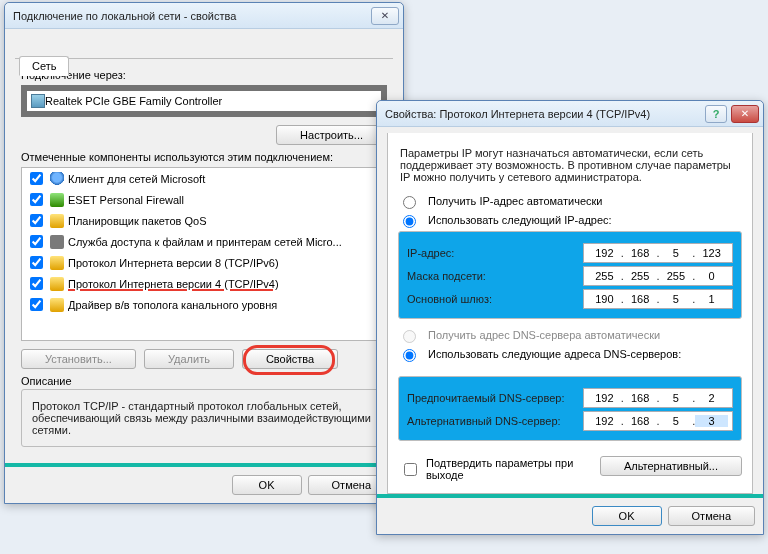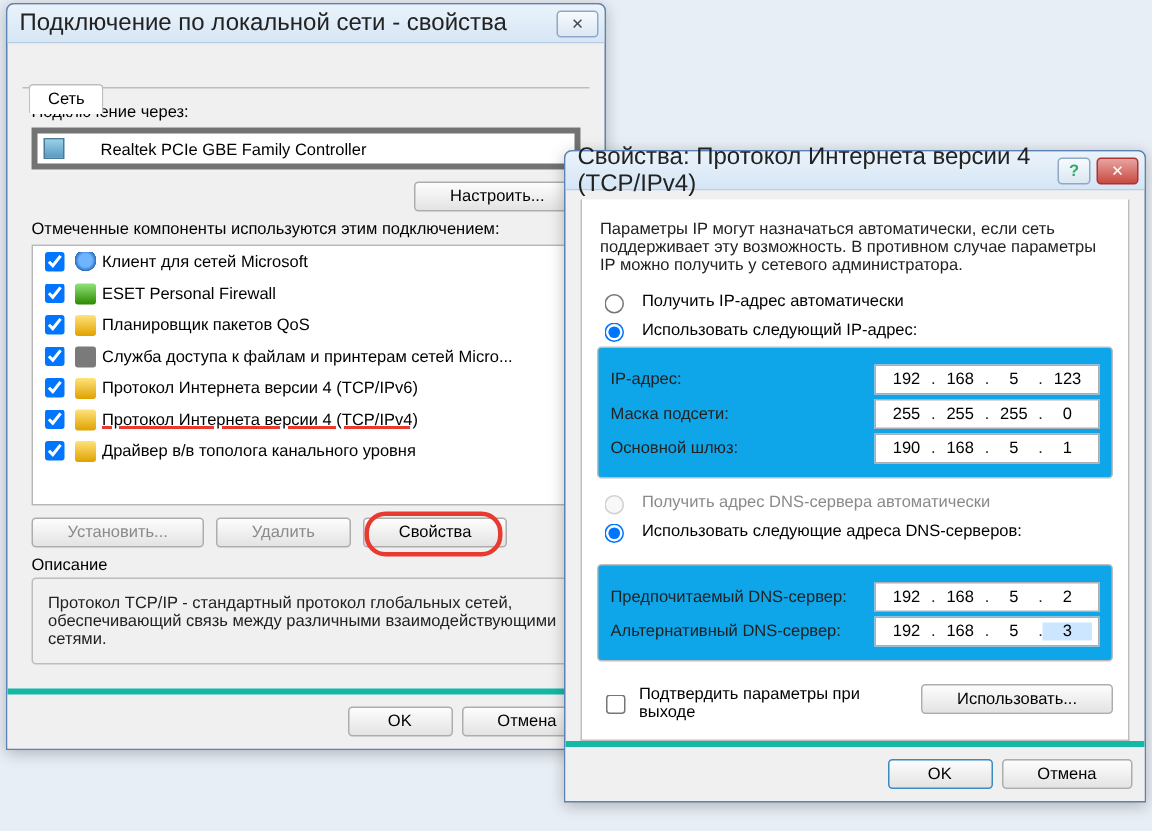--- a/index.html
+++ b/index.html
@@ -13,21 +13,21 @@
   }
   .titlebar {
     height: 26px;
     background: linear-gradient(#eaf3fb, #d6e6f5);
     border-bottom: 1px solid #b8cde2;
     display: flex;
     align-items: center;
     padding: 0 4px 0 8px;
     border-radius: 5px 5px 0 0;
   }
-  .titlebar .title { flex: 1; color: #222; font-size: 16px; }
+  .titlebar .title { flex: 1; color: #222; font-size: 11px; }
   .tb-btn {
     width: 28px; height: 18px;
     border: 1px solid #8fa8c7;
     background: linear-gradient(#f7fafd,#dbe7f3);
     border-radius: 3px;
     margin-left: 2px;
     display: flex; align-items: center; justify-content: center;
     font-size: 10px; color: #445; cursor: pointer;
   }
   .tb-close { background: linear-gradient(#e7a3a0,#c94b42); color:#fff; border-color:#a33; }
@@ -49,21 +49,21 @@
     border-radius:3px;
     padding:10px 10px 10px 10px;
     margin:8px 0;
     position:relative;
     background:#fff;
   }
   .group.frame {
     background:#0ea5e9;
     padding:8px 8px 6px 8px;
   }
-  .adapter-row { display:flex; align-items:flex-end; gap:24px; border:4px solid #737373; background:#fff; padding:3px 4px;}
+  .adapter-row { display:flex; align-items:center; gap:0; border:6px solid #737373; background:#fff; padding:3px 4px;}
   .btn {
     border:1px solid #adadad;
     background:linear-gradient(#fdfdfd,#e3e3e3);
     border-radius:3px;
     padding:3px 23px;
     cursor:pointer;
     min-width:70px;
     text-align:center;
     display:inline-block;
   }
@@ -169,21 +169,21 @@
             <span>Планировщик пакетов QoS</span>
           </div>
           <div class="item">
             <input type="checkbox" class="chk" checked="" style="">
             <span class="icon icon-printer"></span>
             <span>Служба доступа к файлам и принтерам сетей Micro...</span>
           </div>
           <div class="item">
             <input type="checkbox" class="chk" checked="" style="">
             <span class="icon icon-yellow"></span>
-            <span>Протокол Интернета версии 4 (TCP/IPv6)</span>
+            <span>Протокол Интернета версии 8 (TCP/IPv6)</span>
           </div>
           <div class="item hl">
             <input type="checkbox" class="chk" checked="" style="">
             <span class="icon icon-yellow"></span>
             <span>Протокол Интернета версии 4 (TCP/IPv4)</span>
           </div>
           <div class="item">
             <input type="checkbox" class="chk" checked="" style="">
             <span class="icon icon-yellow"></span>
             <span>Драйвер в/в тополога канального уровня</span>
@@ -303,21 +303,21 @@
               <span style="background:#cde6ff;">3</span>
           </div>
         </div>
       </div>
 
       <div style="display:flex; align-items:center; margin-top:4px;">
         <div class="validate-chk" style="flex:1;">
           <input type="checkbox" style="">
           <span>Подтвердить параметры при выходе</span>
         </div>
-        <span class="btn">Использовать...</span>
+        <span class="btn">Альтернативный...</span>
       </div>
     </div>
   </div>
   <div class="bottom-bar">
     <span class="btn" style="border-color:#3b8ac4;">OK</span>
     <span class="btn">Отмена</span>
   </div>
 </div>
 
 </body></html>

